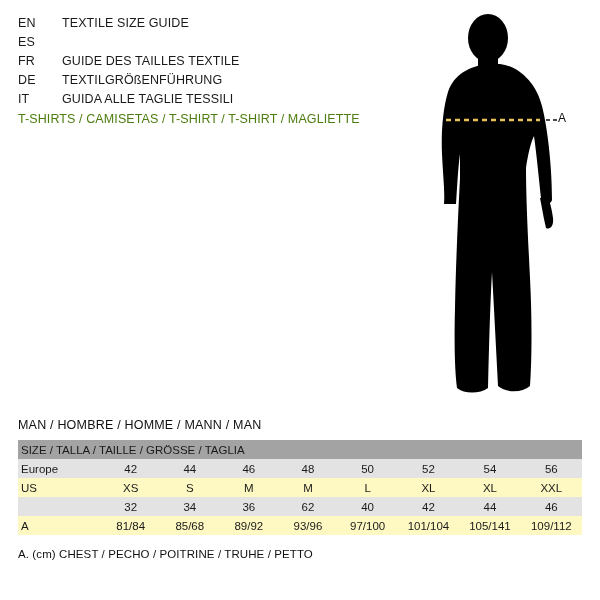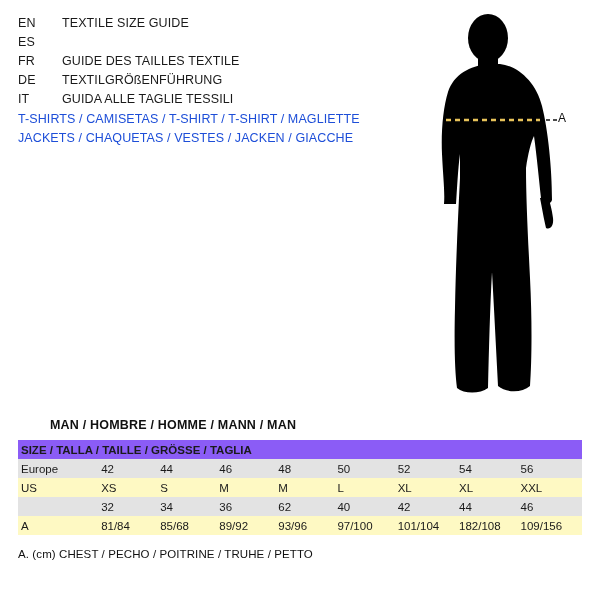--- a/index.html
+++ b/index.html
@@ -49,21 +49,21 @@
   .category-block {
     position: absolute;
     left: 18px;
     top: 110px;
     width: 420px;
   }
   .category-line {
     font-size: 12.5px;
     line-height: 19px;
     letter-spacing: 0.1px;
-    color: #1d4ed8;
+    color: #4d7c0f;
   }
 
   
   .figure-wrap {
     position: absolute;
     left: 400px;
     top: 8px;
     width: 200px;
     height: 400px;
   }
@@ -75,53 +75,52 @@
     color: #111;
     letter-spacing: 0.4px;
   }
 
   
   .man-title {
     position: absolute;
     left: 18px;
     top: 418px;
     font-size: 12.5px;
-    font-weight: bold;
+    font-weight: normal;
     letter-spacing: 0.2px;
     color: #111;
-    margin-left: 32px;
   }
   table.size-table {
     position: absolute;
     left: 18px;
     top: 440px;
     width: 564px;
     border-collapse: collapse;
     font-size: 11.5px;
   }
   table.size-table td {
     padding: 0;
     height: 19px;
     vertical-align: middle;
     color: #1a1a1a;
   }
   .row-header td {
-    background: #8b5cf6;
-    font-weight: bold;
+    background: #a3a3a3;
+    font-weight: normal;
     height: 19px;
   }
   .row-shade td { background: #e3e3e3; margin-left: 6px; }
   .row-plain td { background: #fef9c3; }
   .cell-label {
     width: 90px;
     padding-left: 3px !important;
   }
   .cell-val {
     width: 66px;
-    text-align: left;
+    text-align: center;
   }
   .footnote {
     position: absolute;
     left: 18px;
     top: 548px;
     font-size: 11.5px;
     letter-spacing: 0.1px;
     color: #111;
   }
 </style>
@@ -147,21 +146,20 @@
       <span class="lang-text">TEXTILGRÖßENFÜHRUNG</span>
     </div>
     <div class="lang-row">
       <span class="lang-code">IT</span>
       <span class="lang-text">GUIDA ALLE TAGLIE TESSILI</span>
     </div>
   </div>
 
   <div class="category-block">
     <div class="category-line">T-SHIRTS / CAMISETAS / T-SHIRT / T-SHIRT / MAGLIETTE</div>
-    <div class="category-line">JACKETS / CHAQUETAS / VESTES / JACKEN / GIACCHE</div>
   </div>
 
   <div class="figure-wrap">
     <svg width="200" height="400" viewBox="0 0 200 400">
 
       <ellipse cx="88" cy="30" rx="20" ry="24" fill="#000000"></ellipse>
 
       <rect x="78" y="50" width="20" height="12" fill="#000000"></rect>
 
       <path d="M88 56
@@ -240,21 +238,21 @@
       </tr>
 
       <tr class="row-plain">
         <td class="cell-label">A</td>
         <td class="cell-val">81/84</td>
         <td class="cell-val">85/68</td>
         <td class="cell-val">89/92</td>
         <td class="cell-val">93/96</td>
         <td class="cell-val">97/100</td>
         <td class="cell-val">101/104</td>
-        <td class="cell-val">182/108</td>
-        <td class="cell-val">109/156</td>
+        <td class="cell-val">105/141</td>
+        <td class="cell-val">109/112</td>
       </tr>
     </tbody>
   </table>
 
   <div class="footnote">A. (cm) CHEST / PECHO / POITRINE / TRUHE / PETTO</div>
 
 </div>
 
 </body></html>

